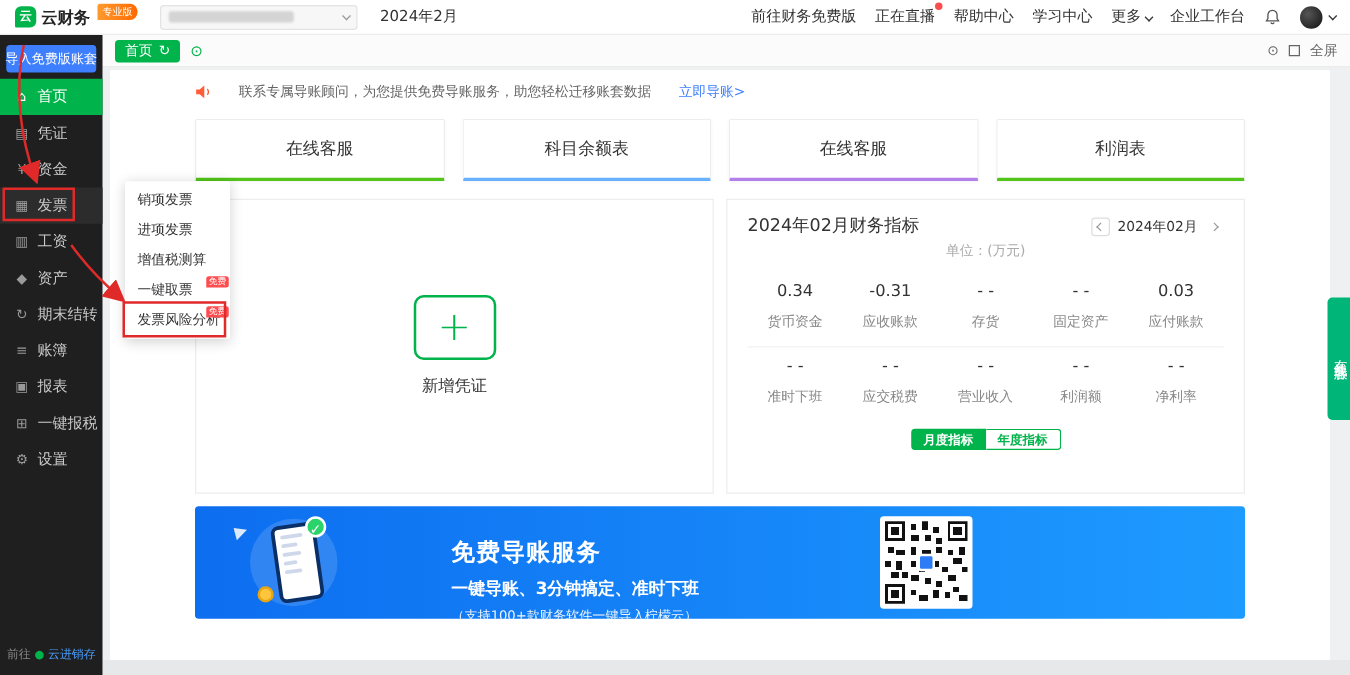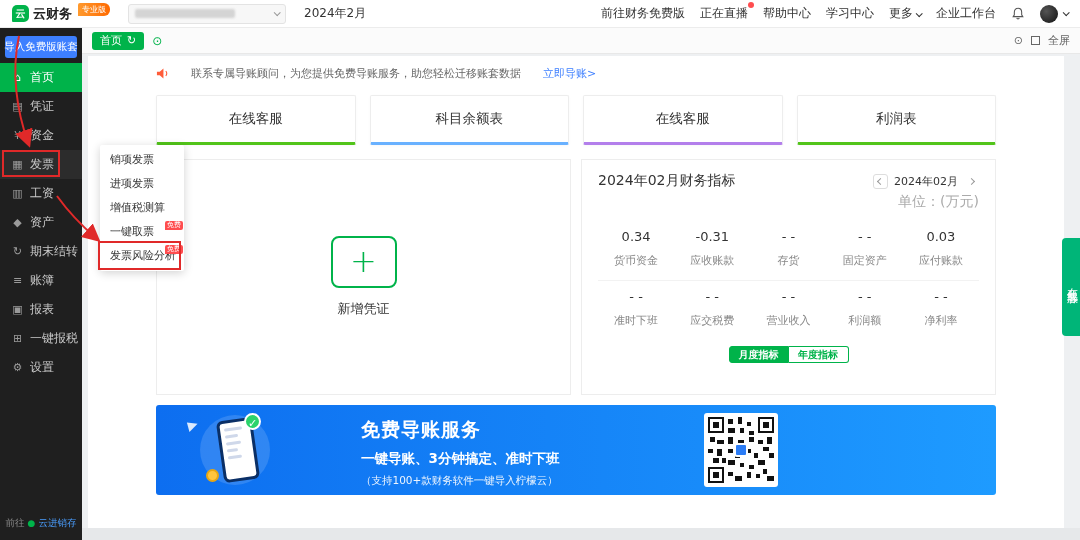--- a/index.html
+++ b/index.html
@@ -73,21 +73,21 @@
 
   .metrics-panel { flex:1; height:236px; border:1px solid #ededed; padding:12px 16px 8px; position:relative; }
   .m-head { display:flex; justify-content:space-between; }
   .m-title { font-size:14px; color:#333; font-weight:500; }
   .pager { display:flex; align-items:center; gap:6px; font-size:11px; color:#333; }
   .pg-btn { width:15px; height:15px; border:1px solid #ddd; border-radius:3px; display:flex;
             align-items:center; justify-content:center; color:#999; cursor:pointer; }
   .pg-btn .chev { margin:0; }
   .pg-left .chev { transform:rotate(135deg) translateY(0); }
   .pg-right .chev { transform:rotate(-45deg) translateY(0); }
-  .m-unit { text-align:right; font-size:14px; color:#aaa; margin-top:3px; }
+  .m-unit { text-align:center; font-size:11px; color:#aaa; margin-top:3px; }
   .m-grid { display:grid; grid-template-columns:repeat(5,1fr); text-align:center; margin-top:10px; }
   .m-cell { padding:8px 0 10px; }
   .m-val { font-size:13px; color:#333; margin-bottom:9px; }
   .m-lbl { font-size:11px; color:#888; }
   .m-grid.second { border-top:1px solid #f2f2f2; margin-top:2px; }
   .m-toggle { display:flex; justify-content:center; margin-top:8px; }
   .tg { width:60px; height:17px; font-size:10px; display:flex; align-items:center; justify-content:center; cursor:pointer;font-weight:bold; }
   .tg.on { background:#00b34a; color:#fff; border:1px solid #00b34a; border-radius:3px 0 0 3px; }
   .tg.off { background:#fff; color:#00b34a; border:1px solid #00b34a; border-left:none; border-radius:0 3px 3px 0; }
 
@@ -99,21 +99,21 @@
               background:rgba(255,255,255,.14); }
   .b-phone { position:absolute; left:38px; top:8px; width:36px; height:62px; background:#fff;
              border:3px solid #0a2f66; border-radius:6px; transform:rotate(-8deg); padding:5px 4px; }
   .b-line { height:3px; background:#cfd8ea; border-radius:2px; margin-bottom:4px; }
   .b-check { position:absolute; left:62px; top:2px; width:17px; height:17px; background:#2bd36b;
              border-radius:50%; color:#fff; font-size:11px; line-height:17px; text-align:center; border:2px solid #fff; }
   .b-coin { position:absolute; left:24px; top:58px; width:13px; height:13px; border-radius:50%;
             background:#ffc53d; border:2px solid #e8a612; }
   .b-plane { position:absolute; left:6px; top:10px; width:0; height:0; border-left:10px solid rgba(255,255,255,.85);
              border-top:4px solid transparent; border-bottom:6px solid transparent; transform:rotate(-15deg); }
-  .b-text { position:absolute; left:205px; top:12px; }
+  .b-text { position:absolute; left:205px; top:24px; }
   .b-title { font-size:19px; font-weight:bold; letter-spacing:1px; }
   .b-sub { font-size:13.5px; margin-top:7px; font-weight:bold; }
   .b-note { font-size:10.5px; margin-top:6px; opacity:.92; }
   .b-qr { position:absolute; left:548px; top:8px; width:74px; height:74px; background:#fff; border-radius:3px; padding:4px; }
   .qr-center { position:absolute; left:30px; top:30px; width:14px; height:14px; background:#2b7cf6;
                border:2px solid #fff; border-radius:3px; }
 
   
   .inv-menu { position:absolute; left:100px; top:145px; width:84px; background:#fff; z-index:40;
               box-shadow:0 2px 10px rgba(0,0,0,.18); border-radius:2px; padding:3px 0; }

